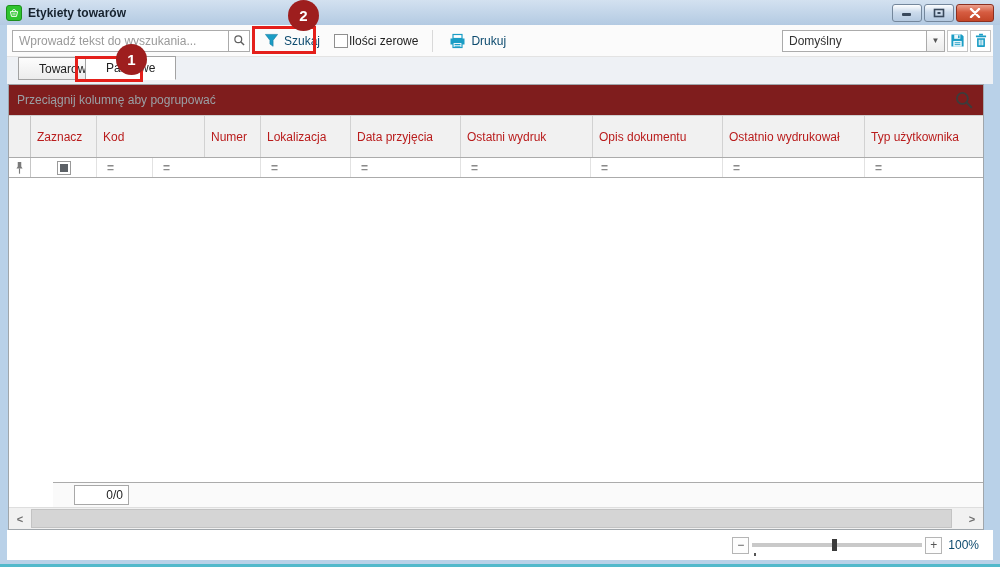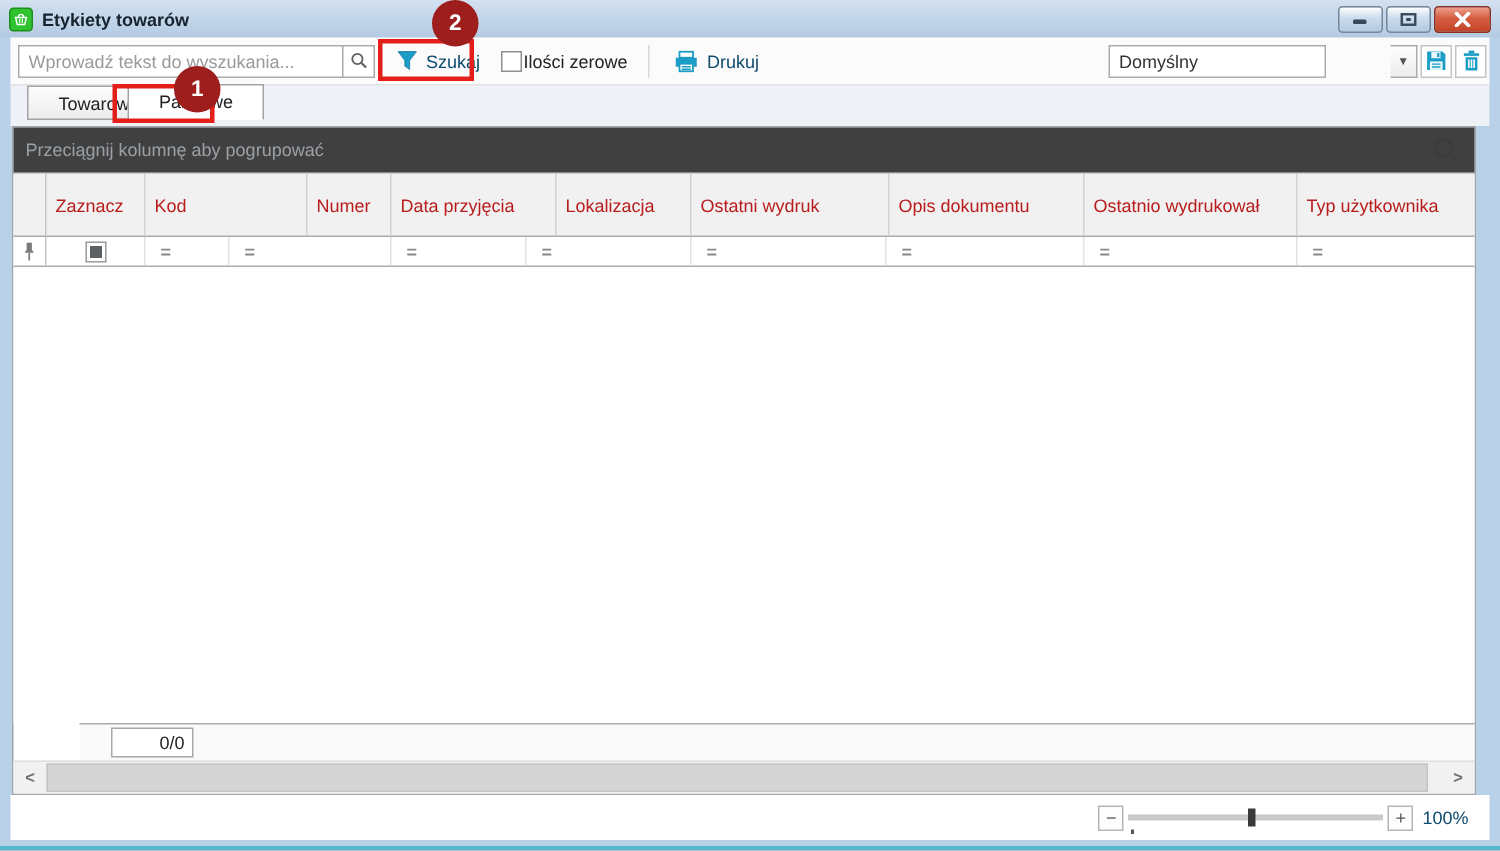--- a/index.html
+++ b/index.html
@@ -26,39 +26,39 @@
     font:12px "Liberation Sans",sans-serif; color:#333; outline:none; }
   .search-input::placeholder { color:#9a9a9a; }
   .mini-btn { width:22px; height:22px; border:1px solid #ababab; background:#fff;
     display:flex; align-items:center; justify-content:center; cursor:pointer; }
   .tbtn { display:flex; align-items:center; gap:5px; padding:4px 6px; background:transparent;
     border:none; font:12px "Liberation Sans",sans-serif; color:#0c4a6e; cursor:pointer;justify-content:center; }
   .chk { width:14px; height:14px; border:1px solid #8f8f8f; background:#fff; margin-left:8px; }
   .chklabel { margin:0 4px 0 1px; color:#222; }
   .vsep { width:1px; height:22px; background:#d9d9d9; margin:0 10px; }
   .spacer { flex:1; }
-  .combo { display:flex; height:22px;gap:43px; }
+  .combo { display:flex; height:22px; }
   .combo-value { width:145px; height:22px; border:1px solid #ababab; background:#fff; padding:3px 6px; color:#333; }
   .combo-arrow { width:18px; height:22px; border:1px solid #ababab; border-left:none;
     background:linear-gradient(#fefefe,#ececec); display:flex; align-items:center; justify-content:center;
     font-size:8px; color:#555; cursor:pointer; }
   .icon-btn { width:21px; height:22px; border:1px solid #c4c4c4; background:#fff; margin-left:2px;
     display:flex; align-items:center; justify-content:center; cursor:pointer; }
 
   
   .tabstrip { position:absolute; left:7px; top:57px; width:986px; height:27px; background:#eef1f5; }
   .tab { position:absolute; bottom:4px; height:23px; padding:4px 20px; border:1px solid #a3a3a3;
     background:linear-gradient(#fdfdfd,#ececec); color:#222; cursor:pointer; }
   .tab.t0 { left:11px; }
   .tab.t1 { left:78px; height:24px; background:#fff; border-bottom-color:#fff; }
 
   
   .grid { position:absolute; left:8px; top:84px; width:976px; height:446px; background:#fff;
     border:1px solid #a0a6ab; display:flex; flex-direction:column; }
-  .group-panel { height:31px; background:#404040; border-bottom:1px solid #cfcfcf;
+  .group-panel { height:31px; background:#7f1d1d; border-bottom:1px solid #cfcfcf;
     display:flex; align-items:center; padding:0 8px; color:#9aa0a5; }
   .group-panel .gp-text { flex:1; }
   .hdr-row { height:42px; display:flex; background:#f1f1f1; border-bottom:1px solid #ababab; }
   .hcell { border-right:1px solid #d2d2d2; display:flex; align-items:center; padding:0 6px;
     color:#b91c1c; overflow:hidden; white-space:nowrap; cursor:pointer; }
   .flt-row { height:20px; display:flex; background:#fff; border-bottom:1px solid #ababab; }
   .fcell { border-right:1px solid #e2e2e2; display:flex; align-items:center; padding:0 10px;
     color:#8a8a8a; font-weight:700; cursor:text; }
   .c-ind { width:22px; justify-content:center; padding:0; border-right:1px solid #c6c6c6; }
   .c0{width:66px;} .c1{width:56px;} .c2{width:108px;} .c3{width:90px;} .c4{width:110px;}
@@ -203,22 +203,22 @@
       <svg width="21" height="21" viewBox="0 0 20 20">
         <circle cx="8" cy="8" r="5.2" fill="none" stroke="#3c3c3c" stroke-width="1.7"></circle>
         <line x1="12" y1="12" x2="17" y2="17" stroke="#3c3c3c" stroke-width="2"></line>
       </svg>
     </div>
     <div class="hdr-row">
       <div class="hcell c-ind"></div>
       <div class="hcell c0">Zaznacz</div>
       <div class="hcell c2">Kod</div>
       <div class="hcell c1">Numer</div>
+      <div class="hcell c3">Lokalizacja</div>
       <div class="hcell c4">Data przyjęcia</div>
-      <div class="hcell c3">Lokalizacja</div>
       <div class="hcell c6">Ostatni wydruk</div>
       <div class="hcell c5">Opis dokumentu</div>
       <div class="hcell c7">Ostatnio wydrukował</div>
       <div class="hcell c8">Typ użytkownika</div>
     </div>
     <div class="flt-row">
       <div class="fcell c-ind">
         <svg width="9" height="14" viewBox="0 0 10 16">
           <path d="M3 1 H7 V6.2 L8.5 8.5 H1.5 L3 6.2 Z" fill="#7a7a7a"></path>
           <line x1="5" y1="8.5" x2="5" y2="14.5" stroke="#7a7a7a" stroke-width="1.3"></line>

